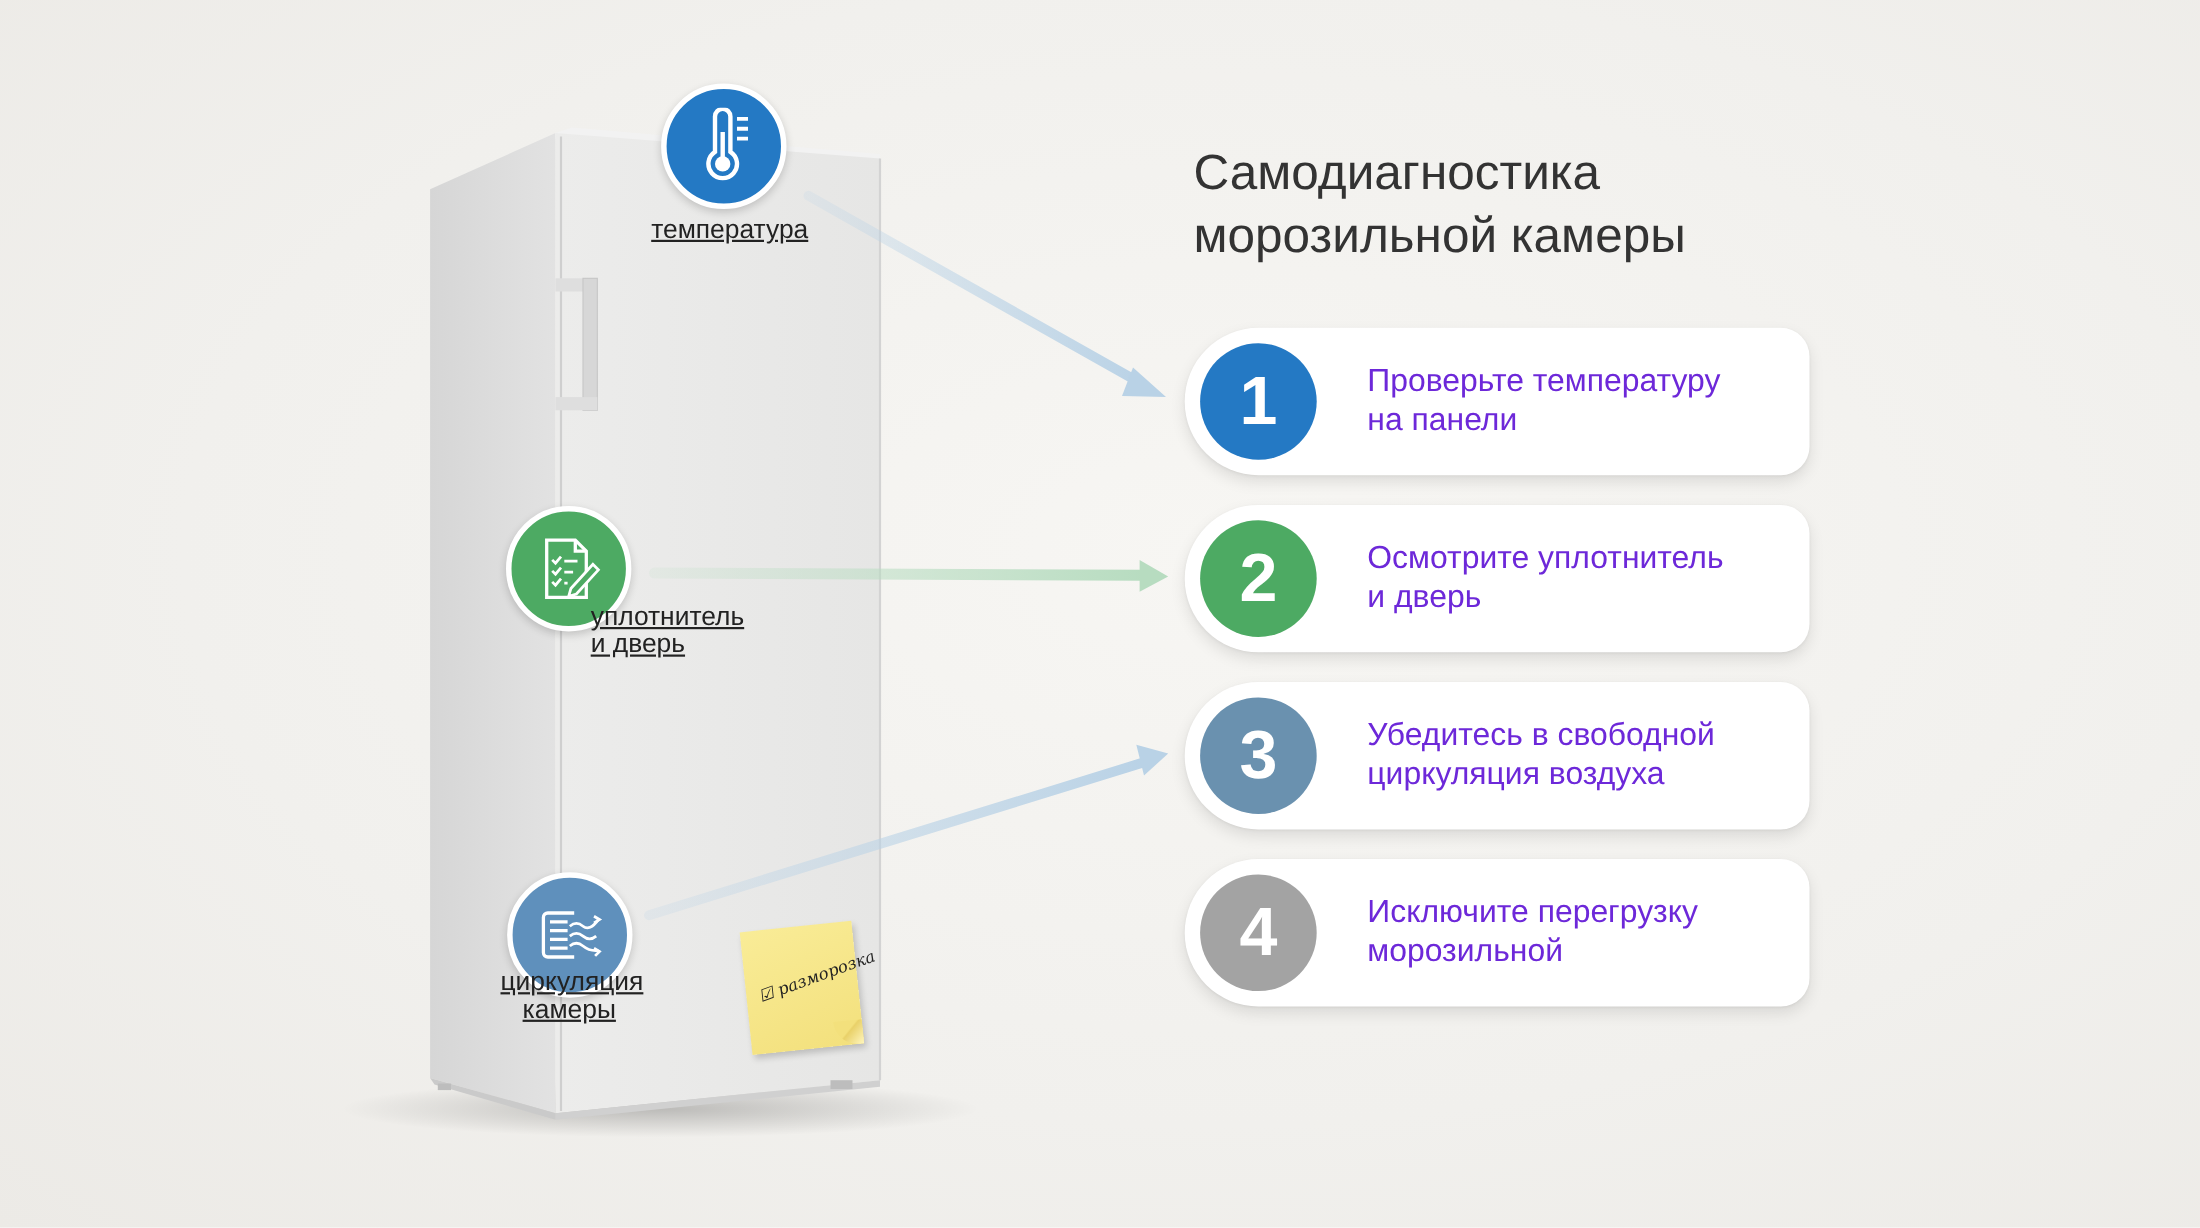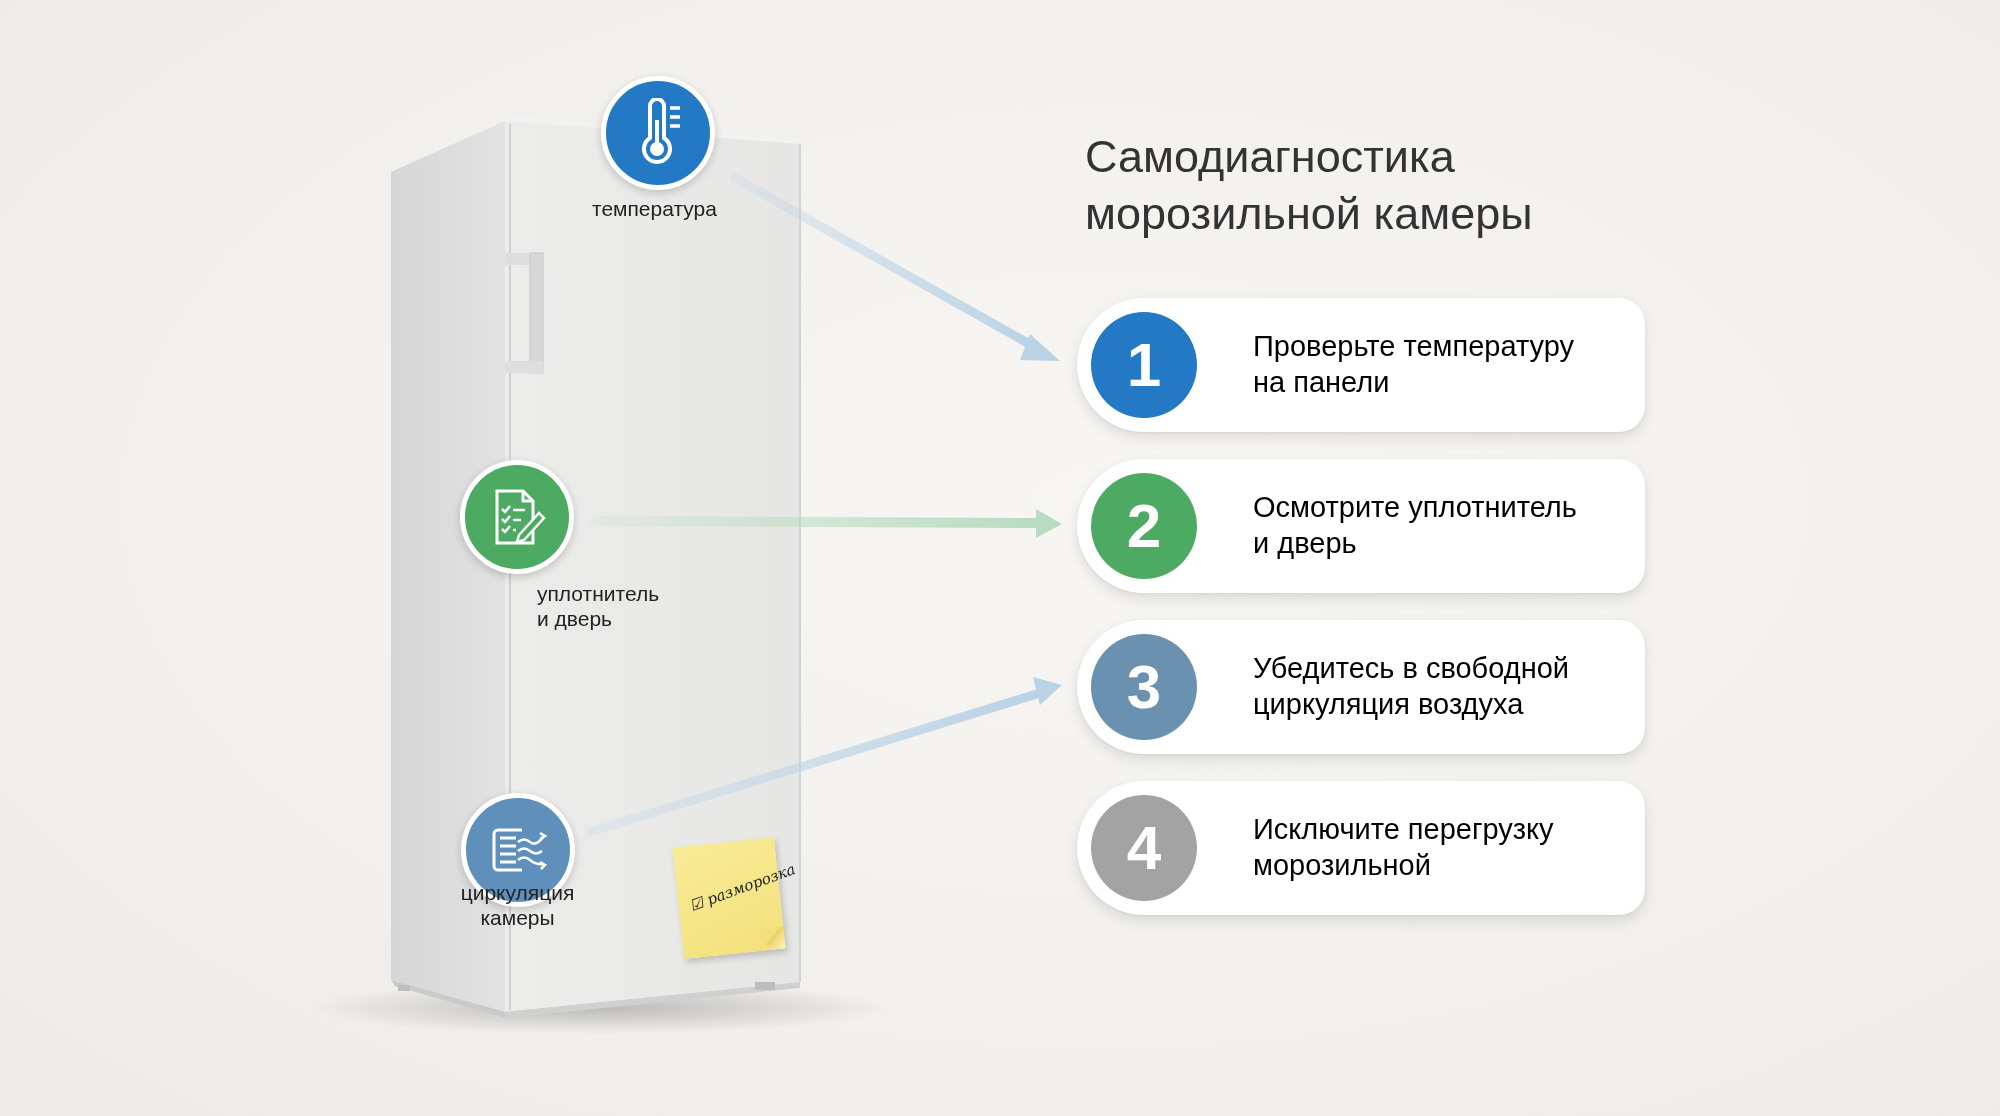--- a/index.html
+++ b/index.html
@@ -17,30 +17,30 @@
   .card {
     position:absolute; left:1077px; width:568px; height:134px;
     background:#ffffff; border-radius:67px 26px 26px 67px;
     box-shadow: 0 6px 14px rgba(0,0,0,0.10), 0 1px 3px rgba(0,0,0,0.06);
   }
   .num {
     position:absolute; left:14px; top:14px; width:106px; height:106px; border-radius:50%;
     color:#fff; font-size:62px; font-weight:bold; text-align:center; line-height:106px;
   }
   .card-text {
-    position:absolute; left:176px; top:30px; font-size:29px; line-height:36px; color:#000000;
+    position:absolute; left:166px; top:30px; font-size:29px; line-height:36px; color:#6d28d9;
   }
   .card-text div { white-space:nowrap; }
   .icon-circle {
     position:absolute; width:104px; height:104px; border-radius:50%;
     border:5px solid #ffffff; box-shadow:0 3px 8px rgba(0,0,0,0.18);
     display:flex; align-items:center; justify-content:center;
   }
   .icon-label {
-    position:absolute; font-size:21px; line-height:25px; color:#222; white-space:nowrap;
+    position:absolute; font-size:24px; line-height:25px; color:#222; white-space:nowrap;text-decoration:underline;
   }
   .sticky {
     position:absolute; left:678px; top:842px; width:102px; height:112px;
     background: linear-gradient(160deg, #f9ec97 0%, #f3e07c 100%);
     transform: rotate(-6deg); box-shadow: 2px 4px 6px rgba(0,0,0,0.18);
   }
   .sticky-text {
     position:absolute; left:10px; top:38px; font-family:"DejaVu Serif", serif; font-style:italic;
     font-size:15px; color:#222; transform:rotate(-14deg); white-space:nowrap;
   }
@@ -129,21 +129,21 @@
     <path d="M38,6 v10 h10" fill="none" stroke="#fff" stroke-width="3"></path>
     <path d="M17,24 l3,3 l5,-6" fill="none" stroke="#fff" stroke-width="2.5"></path>
     <line x1="28" y1="25" x2="40" y2="25" stroke="#fff" stroke-width="2.5"></line>
     <path d="M17,34 l3,3 l5,-6" fill="none" stroke="#fff" stroke-width="2.5"></path>
     <line x1="28" y1="35" x2="36" y2="35" stroke="#fff" stroke-width="2.5"></line>
     <path d="M17,44 l3,3 l5,-6" fill="none" stroke="#fff" stroke-width="2.5"></path>
     <line x1="28" y1="45" x2="31" y2="45" stroke="#fff" stroke-width="2.5"></line>
     <path d="M34,50 l20,-22 l5,5 l-20,22 l-7,2 z" fill="#4daa63" stroke="#fff" stroke-width="2.5"></path>
   </svg>
 </div>
-<div class="icon-label" style="left:537px; top:581px;">
+<div class="icon-label" style="left:537px; top:548px;">
   <div>уплотнитель</div>
   <div>и дверь</div>
 </div>
 
 <div class="icon-circle" style="left:461px; top:793px; background:#5f90bc;">
   <svg width="64" height="56" viewBox="0 0 64 56">
     <path d="M36,8 h-24 a4,4 0 0 0 -4,4 v32 a4,4 0 0 0 4,4 h24" fill="none" stroke="#fff" stroke-width="3"></path>
     <line x1="14" y1="16" x2="30" y2="16" stroke="#fff" stroke-width="3"></line>
     <line x1="14" y1="24" x2="30" y2="24" stroke="#fff" stroke-width="3"></line>
     <line x1="14" y1="32" x2="30" y2="32" stroke="#fff" stroke-width="3"></line>

